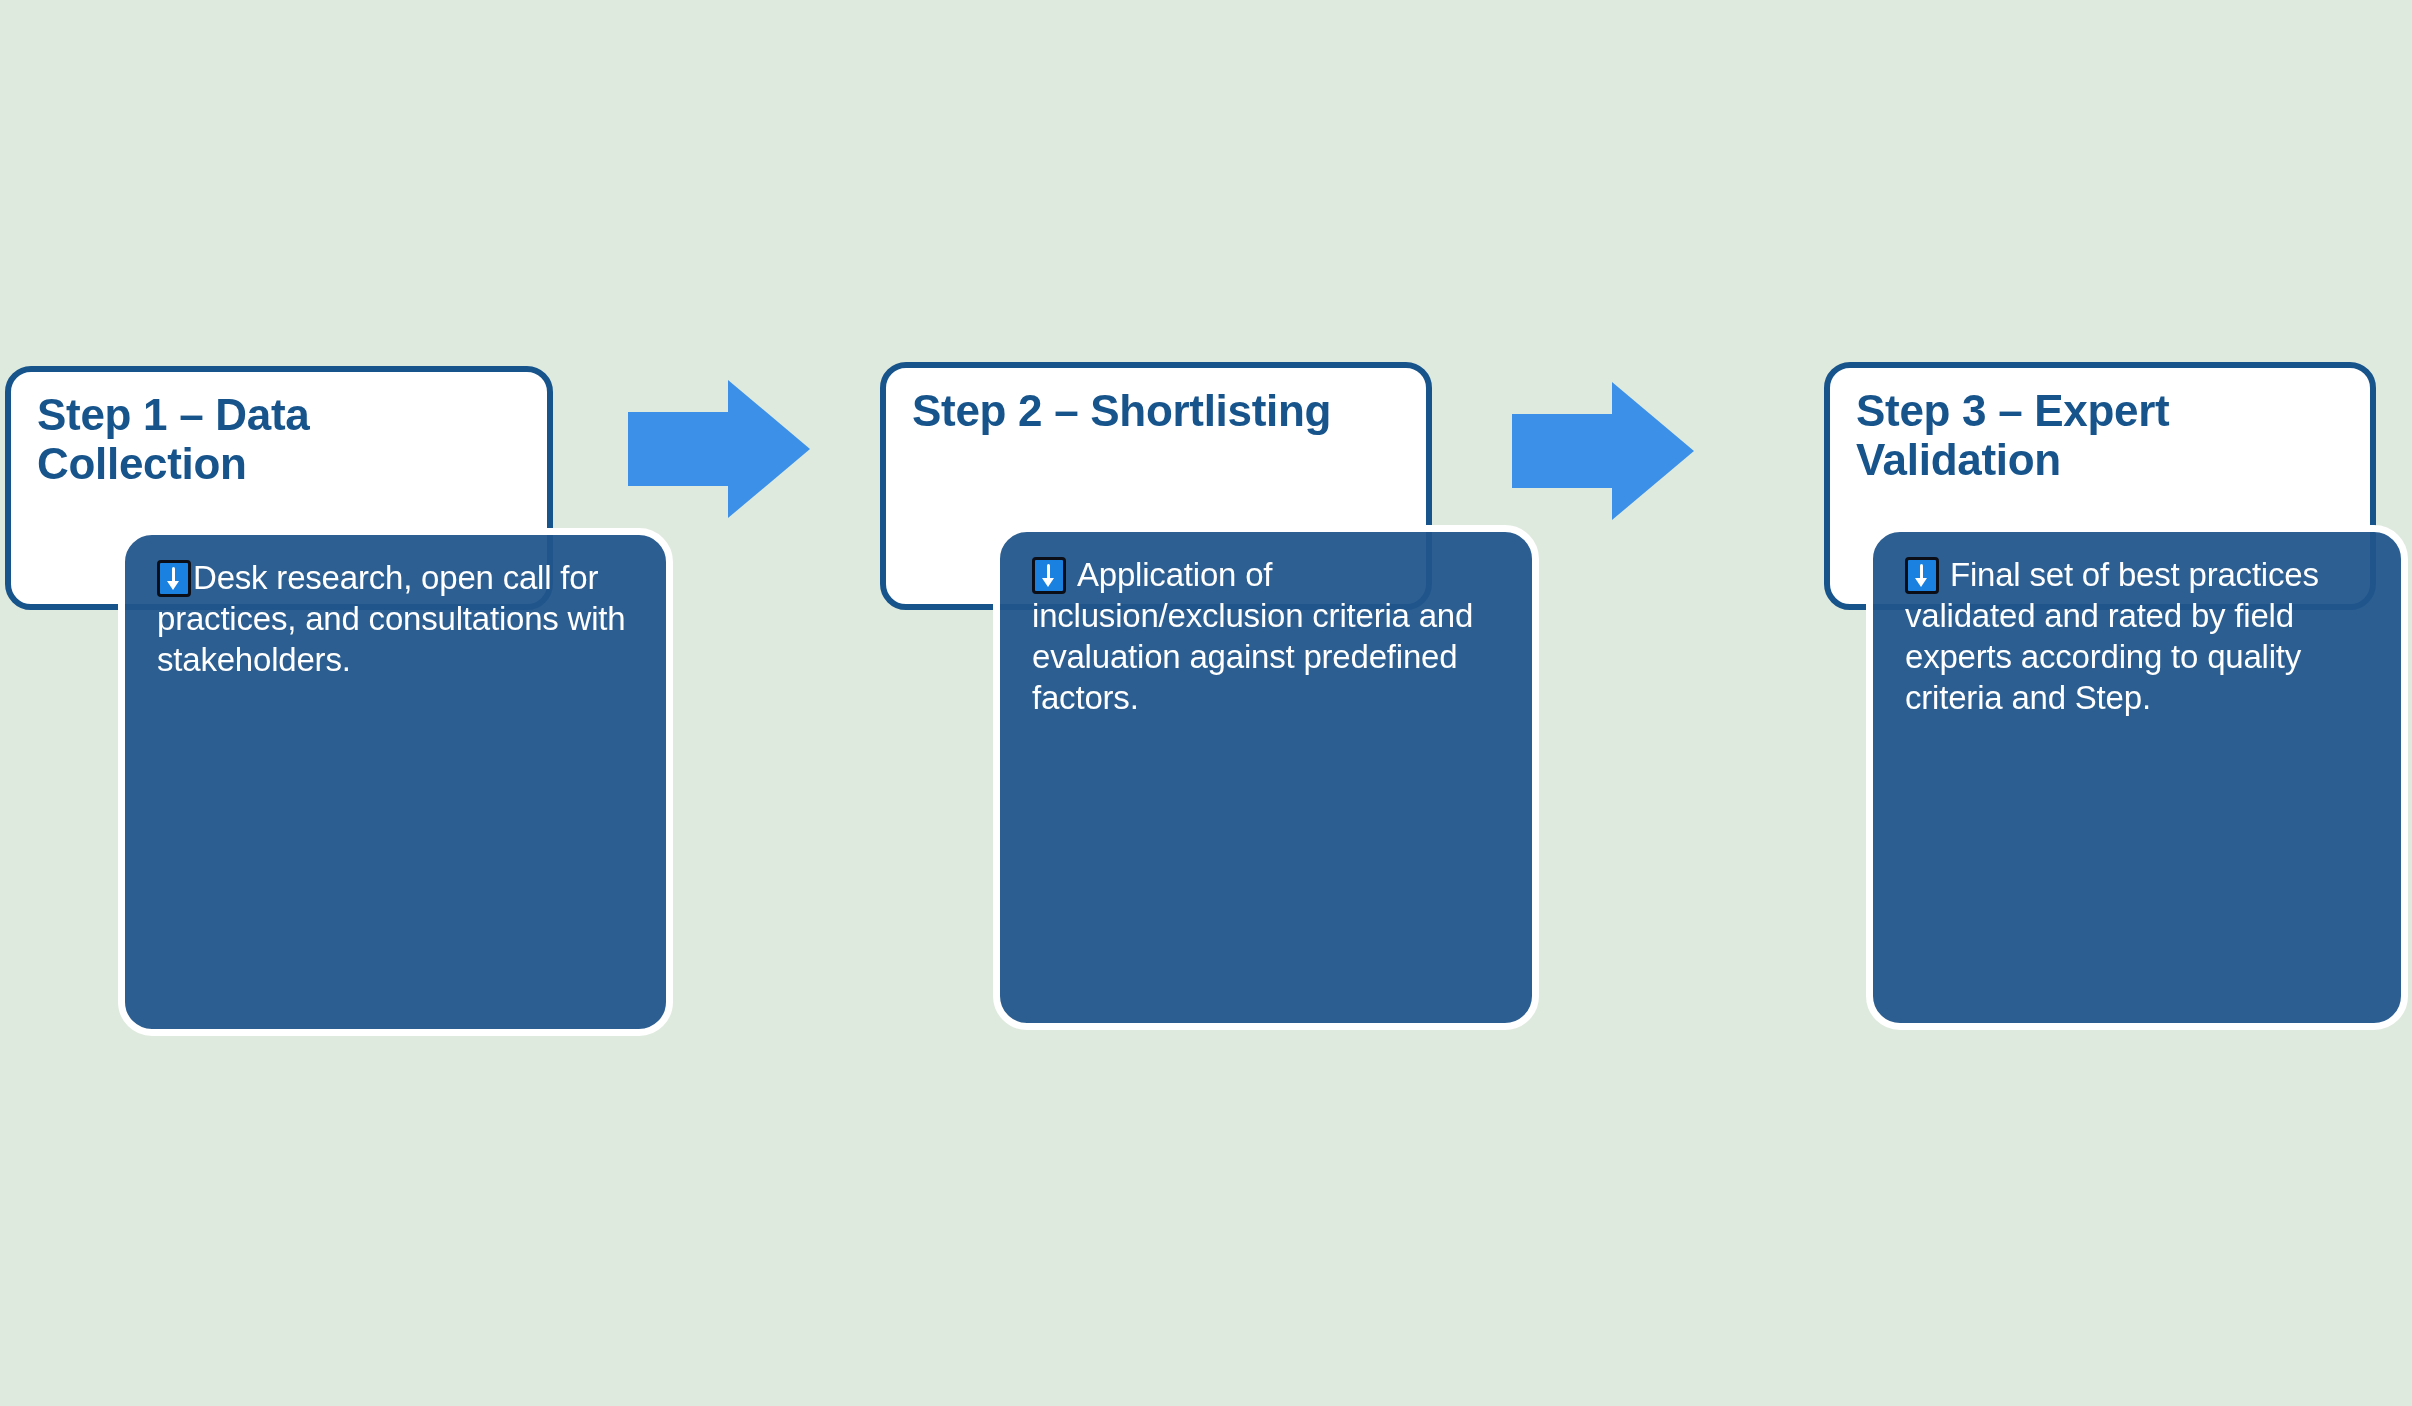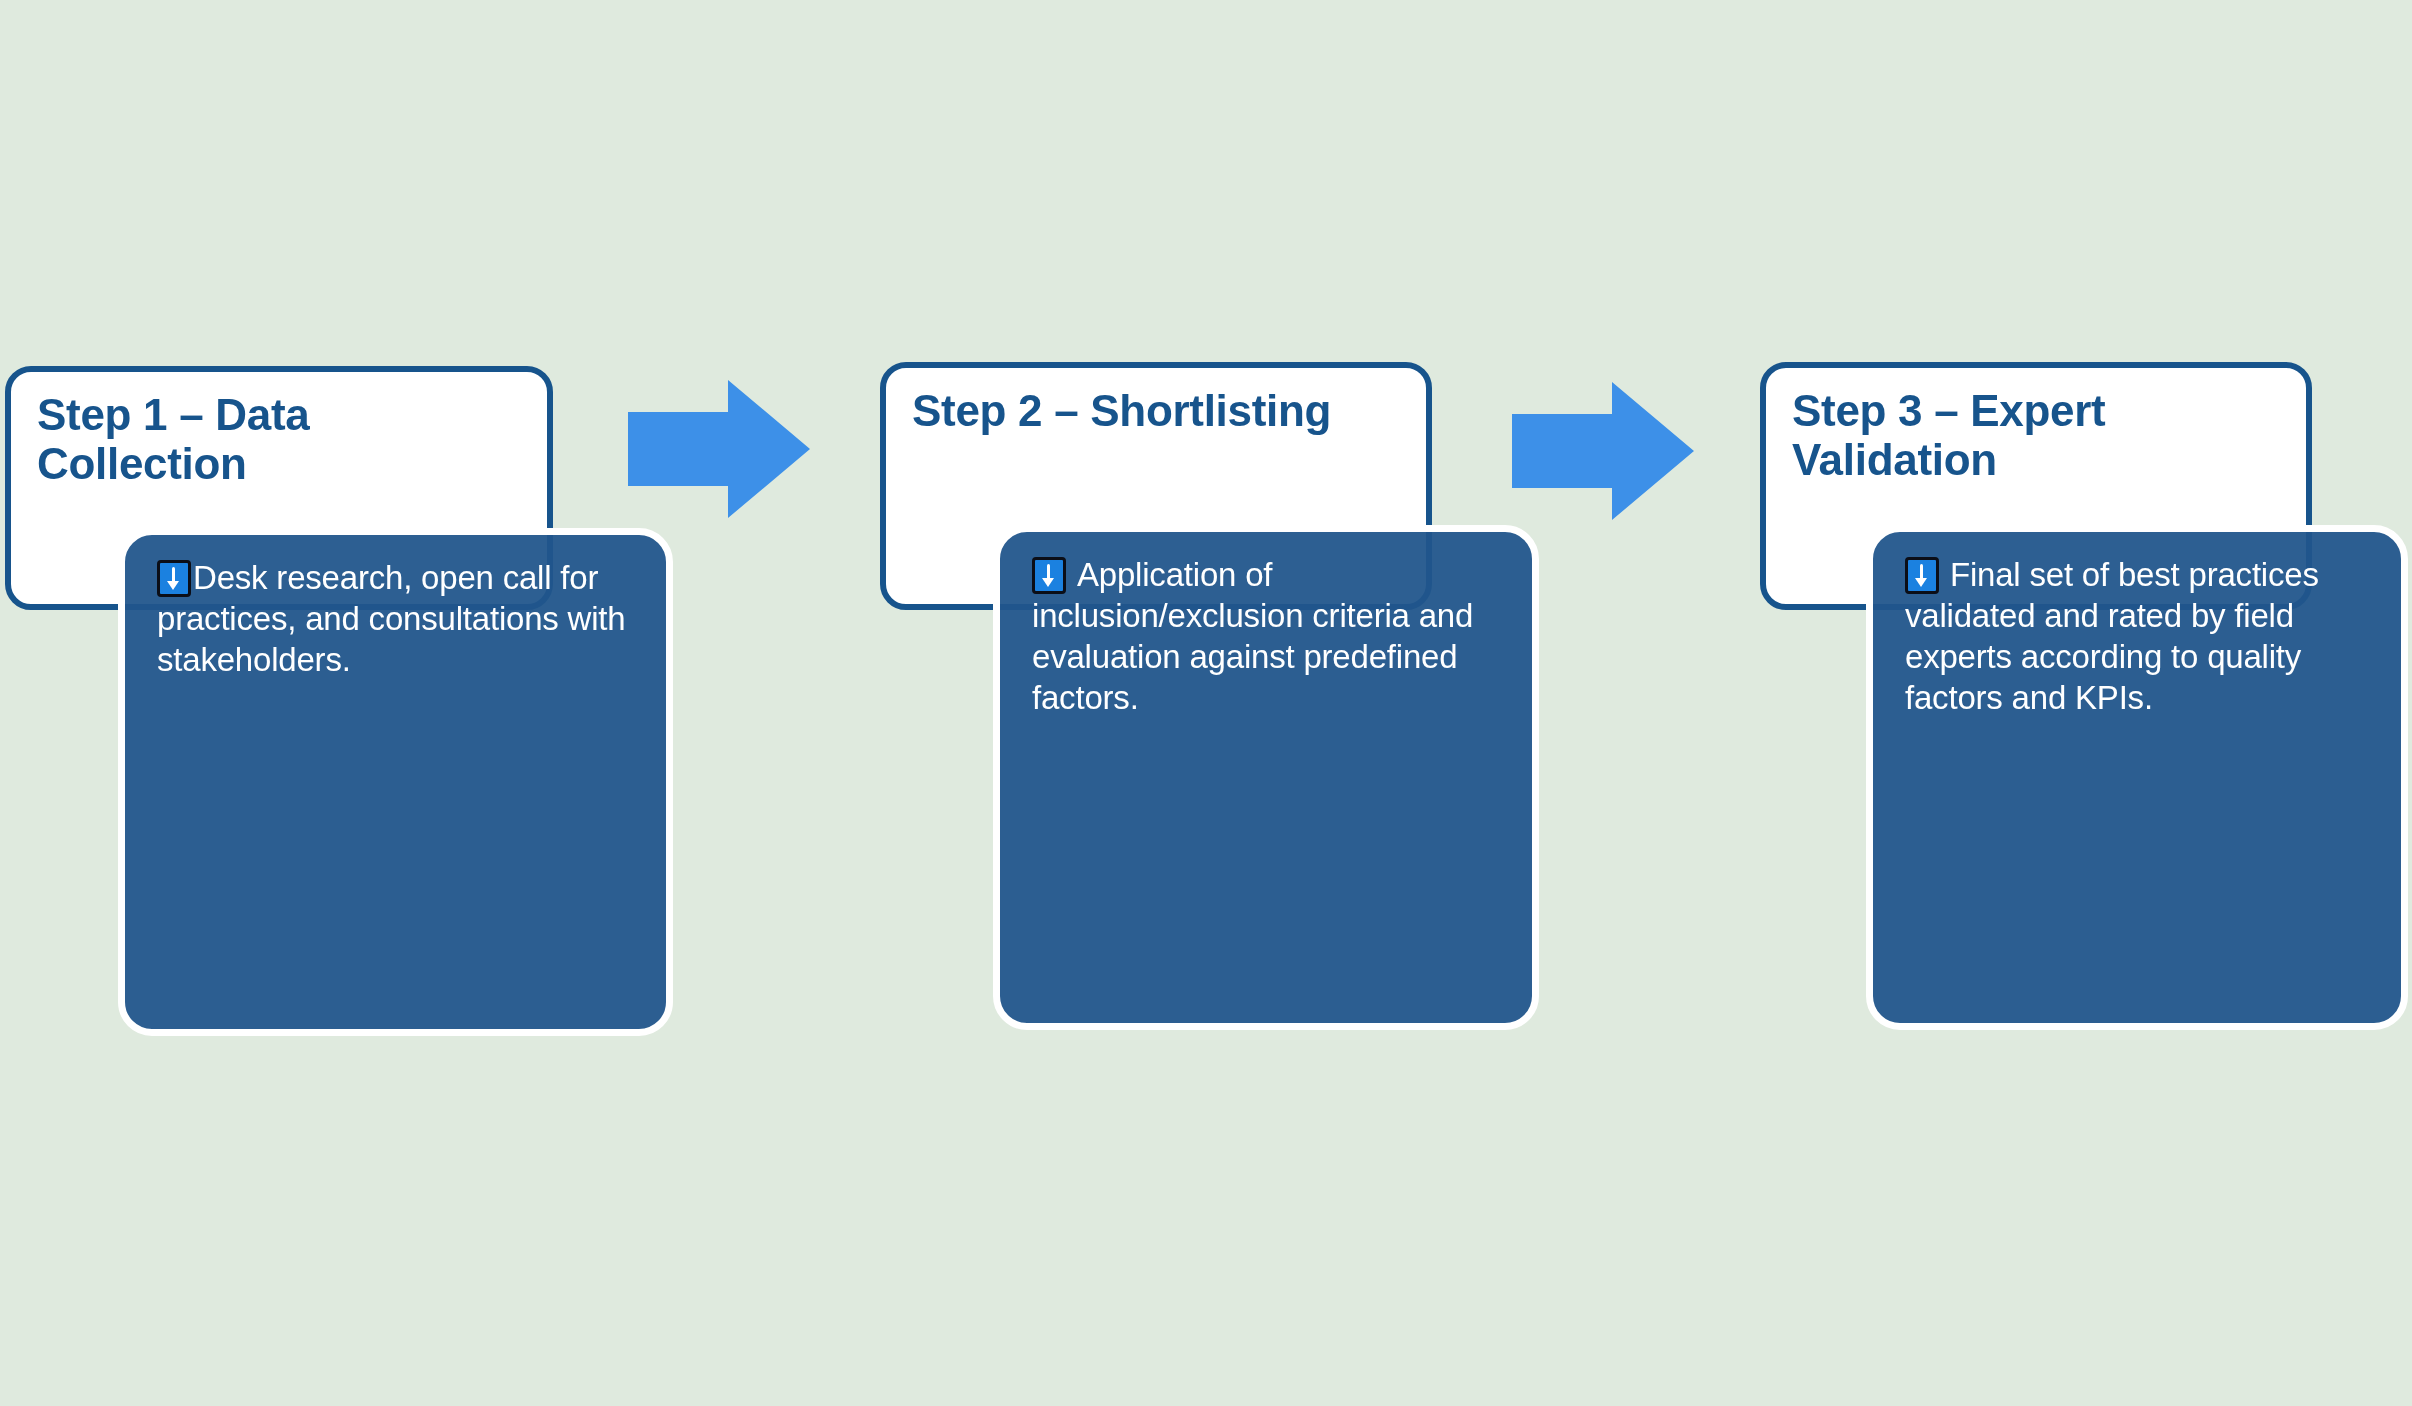--- a/index.html
+++ b/index.html
@@ -118,25 +118,25 @@
       </span>&nbsp;<span>Application of inclusion/exclusion criteria and evaluation against predefined factors.</span>
     </div>
   </div>
 
   <div class="block-arrow" style="left:1512px; top:382px; width:182px; height:138px;">
     <svg viewBox="0 0 182 138" preserveAspectRatio="none">
       <polygon points="0,32 100,32 100,0 182,69 100,138 100,106 0,106" fill="#3d90e8"></polygon>
     </svg>
   </div>
 
-  <div class="step-card" style="left:1760px; top:362px; width:552px; height:248px;">
+  <div class="step-card" style="left:1824px; top:362px; width:552px; height:248px;">
     <div class="step-title">Step 3 – Expert Validation</div>
   </div>
 
   <div class="detail-card" style="left:1866px; top:525px; width:542px; height:505px;">
     <div class="detail-text">
       <span class="dl-icon">
         <span class="sq"></span><span class="shaft"></span><span class="head"></span>
-      </span>&nbsp;<span>Final set of best practices validated and rated by field experts according to quality factors and KPIs.</span>
+      </span>&nbsp;<span>Final set of best practices validated and rated by field experts according to quality criteria and Step.</span>
     </div>
   </div>
 
 </div>
 
 </body></html>

